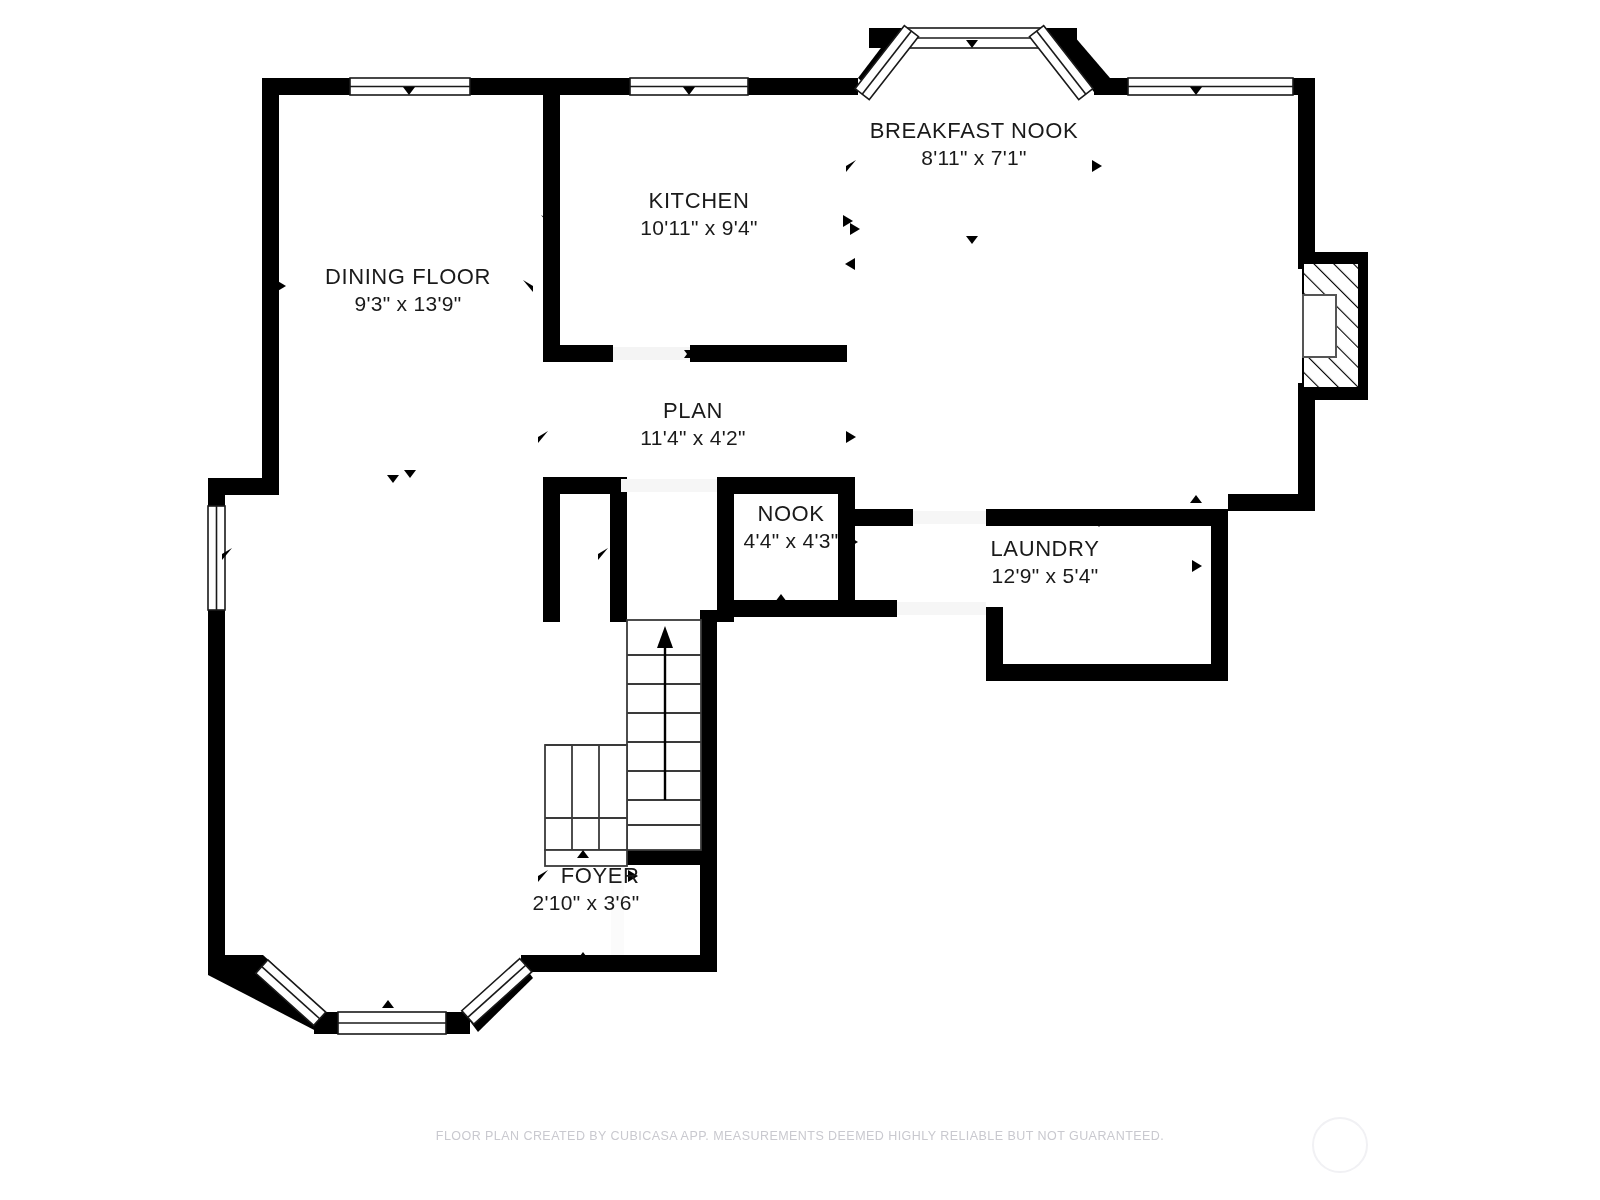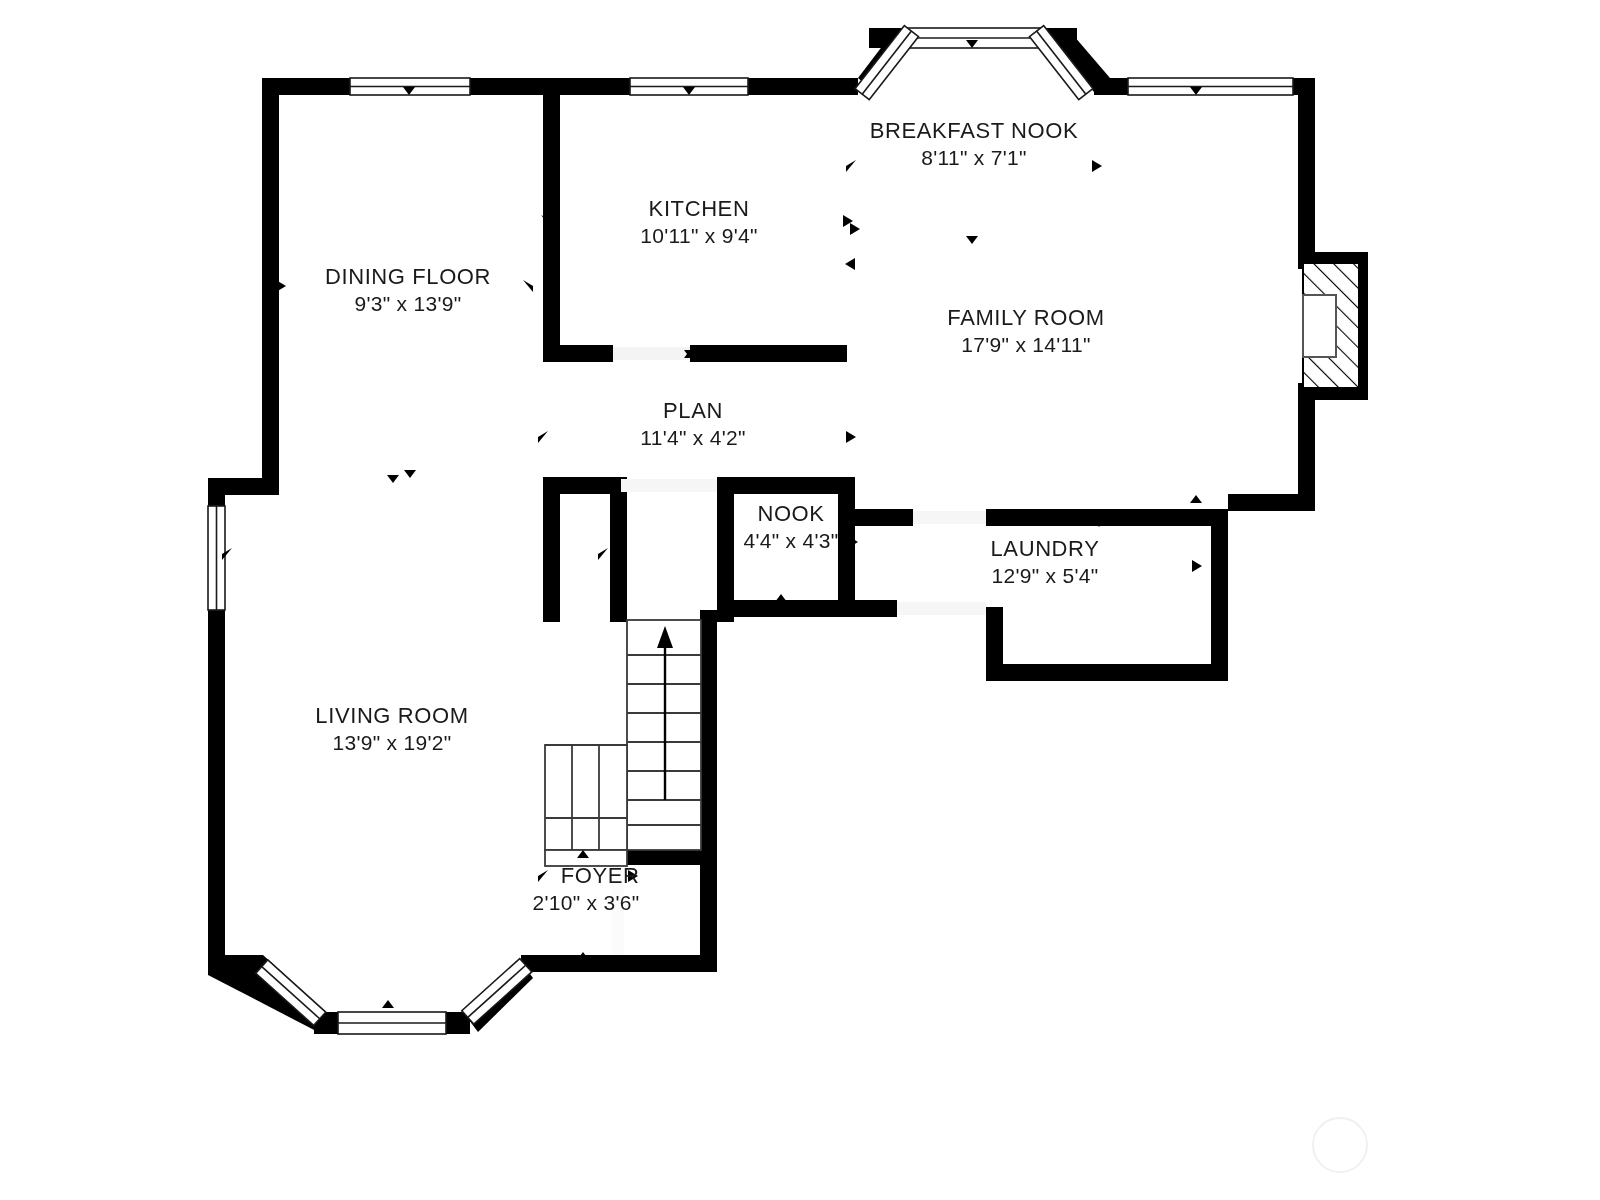--- a/index.html
+++ b/index.html
@@ -211,56 +211,49 @@
       <polygon points="538,876 548,870 538,882"></polygon>
       <polygon points="628,870 638,876 628,882"></polygon>
     </g>
   </svg>
 
   <div class="label" style="left:408px;top:282px;transform:translate(-50%,-50%);">
     <span class="rn">DINING FLOOR</span>
     <span class="rd">9'3" x 13'9"</span>
   </div>
 
-  <div class="label" style="left:699px;top:214px;transform:translate(-50%,-50%);">
+  <div class="label" style="left:699px;top:206px;transform:translate(-50%,-50%);">
     <span class="rn">KITCHEN</span>
     <span class="rd">10'11" x 9'4"</span>
   </div>
 
   <div class="label" style="left:974px;top:136px;transform:translate(-50%,-50%);">
     <span class="rn">BREAKFAST NOOK</span>
     <span class="rd">8'11" x 7'1"</span>
   </div>
 
-  <div class="label" style="left:1026px;top:323px;transform:translate(-50%,-50%);">
-    <span class="rn">FAMILY ROOM</span>
-    <span class="rd">17'9" x 14'11"</span>
-  </div>
 
   <div class="label" style="left:693px;top:416px;transform:translate(-50%,-50%);">
     <span class="rn">PLAN</span>
     <span class="rd">11'4" x 4'2"</span>
   </div>
 
   <div class="label" style="left:791px;top:519px;transform:translate(-50%,-50%);">
     <span class="rn">NOOK</span>
     <span class="rd">4'4" x 4'3"</span>
   </div>
 
   <div class="label" style="left:1045px;top:554px;transform:translate(-50%,-50%);text-align:center;">
     <span class="rn">LAUNDRY</span>
     <span class="rd">12'9" x 5'4"</span>
   </div>
 
-  <div class="label" style="left:392px;top:721px;transform:translate(-50%,-50%);">
-    <span class="rn">LIVING ROOM</span>
-    <span class="rd">13'9" x 19'2"</span>
-  </div>
 
   <div class="label" style="left:586px;top:881px;transform:translate(-50%,-50%);text-align:right;">
     <span class="rn">FOYER</span>
     <span class="rd">2'10" x 3'6"</span>
   </div>
 
+  <div class="footer" style="top:1129px;">FLOOR PLAN CREATED BY CUBICASA APP. MEASUREMENTS DEEMED HIGHLY RELIABLE BUT NOT GUARANTEED.</div>
 
   <div class="logo" style="left:1312px;top:1117px;width:52px;height:52px;"></div>
 
 </div>
 
 </body></html>

